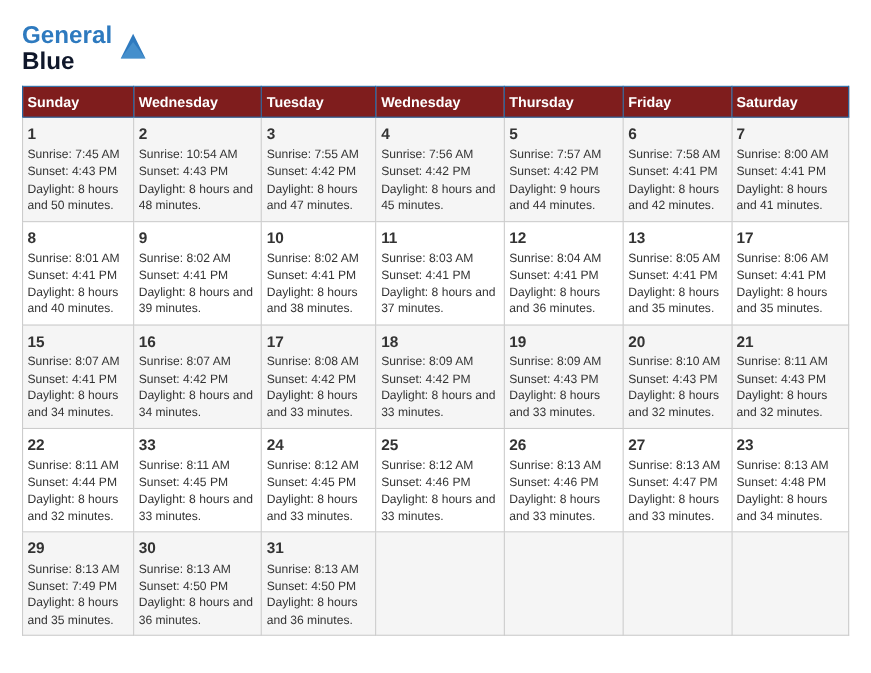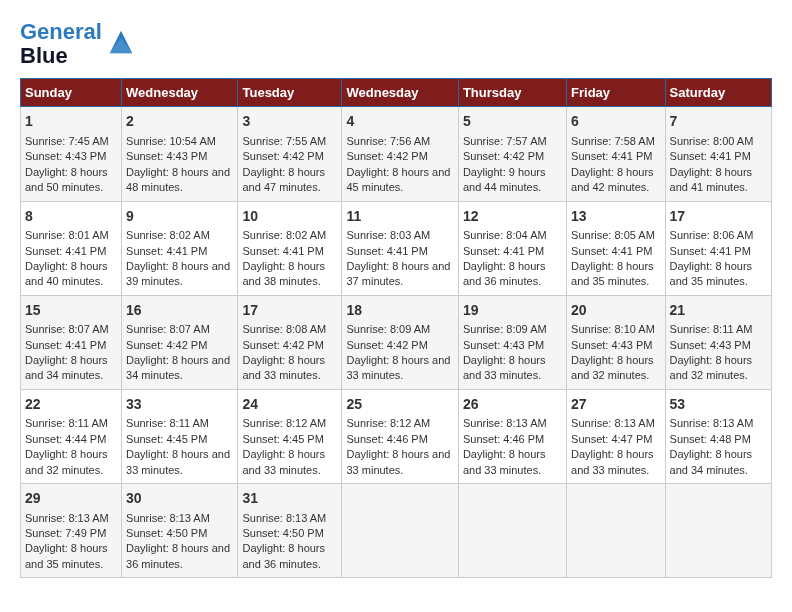--- a/index.html
+++ b/index.html
@@ -282,21 +282,21 @@
         <span>Sunset: 4:46 PM</span><br>
         <span>Daylight: 8 hours and 33 minutes.</span>
       </td>
         <td>
         <span class="day-num">27</span>
         <span>Sunrise: 8:13 AM</span><br>
         <span>Sunset: 4:47 PM</span><br>
         <span>Daylight: 8 hours and 33 minutes.</span>
       </td>
         <td>
-        <span class="day-num">53</span>
+        <span class="day-num">23</span>
         <span>Sunrise: 8:13 AM</span><br>
         <span>Sunset: 4:48 PM</span><br>
         <span>Daylight: 8 hours and 34 minutes.</span>
       </td>
       </tr>
       <tr>
         <td>
         <span class="day-num">29</span>
         <span>Sunrise: 8:13 AM</span><br>
         <span>Sunset: 7:49 PM</span><br>

